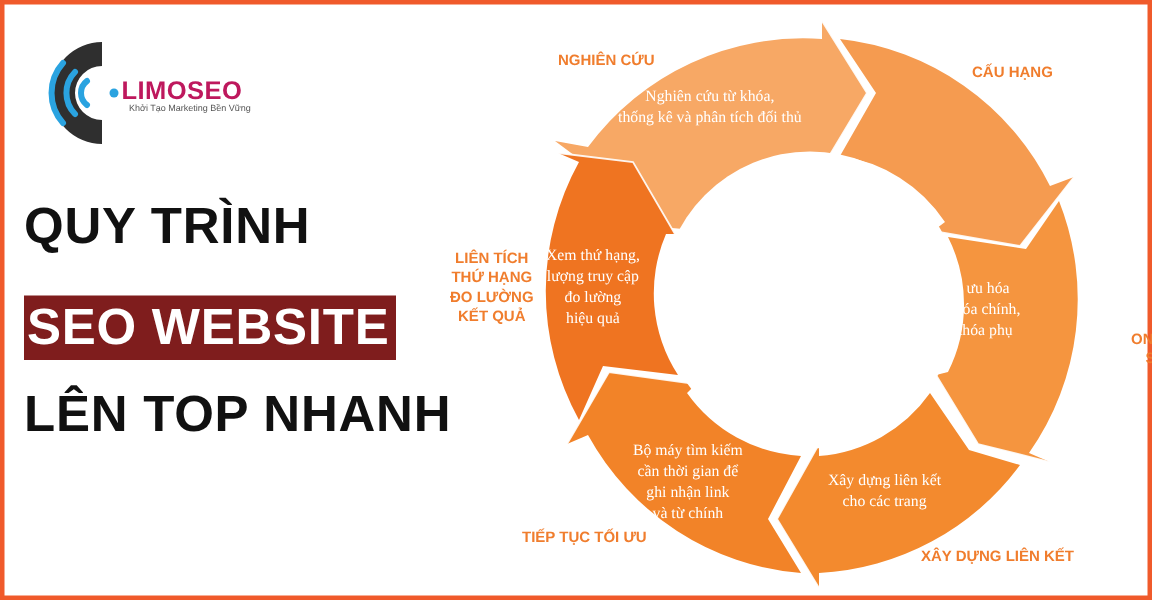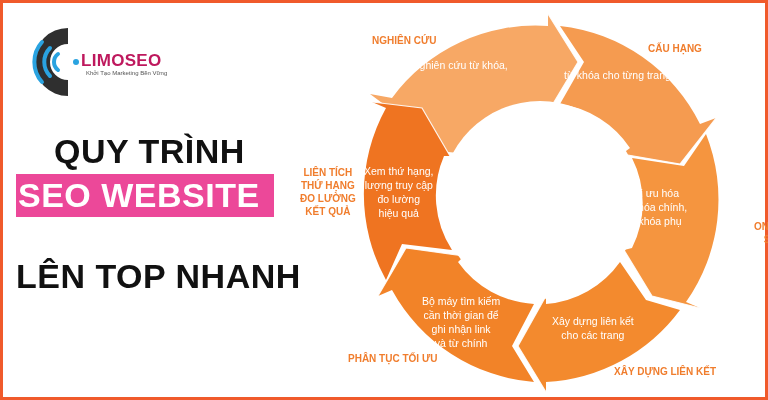--- a/index.html
+++ b/index.html
@@ -3,25 +3,25 @@
 <meta charset="utf-8">
 <style>
   html, body { margin:0; padding:0; }
   body { width:768px; height:400px; overflow:hidden; background:#ffffff; font-family:"Liberation Sans", sans-serif; }
   .frame { position:absolute; left:0; top:0; width:768px; height:400px; box-sizing:border-box; border:3px solid #f05a2b; border-left-width:3px; background:#fff; }
   .logo { position:absolute; left:28px; top:24px; width:140px; height:76px; }
   .logo svg { position:absolute; left:0; top:0; }
   .logo-brand { position:absolute; left:53px; top:27px; font-weight:bold; font-size:17px; color:#be185d; letter-spacing:0.3px; }
   .logo-tag { position:absolute; left:58px; top:46px; font-size:6px; color:#555; white-space:nowrap; }
   .title { position:absolute; left:16px; font-weight:bold; color:#111; font-size:34px; letter-spacing:0.5px; white-space:nowrap; }
-  .t1 { top:132px;margin-left:38px; }
-  .t2 { top:174px; left:16px; background:#ec4899; color:#fff; padding:2px 14px 2px 2px; }
+  .t1 { top:132px; }
+  .t2 { top:197px; left:16px; background:#7f1d1d; color:#fff; padding:2px 4px 2px 2px; }
   .t3 { top:257px; }
   .cycle { position:absolute; left:0; top:0; width:768px; height:400px; }
-  .seg-text { position:absolute; color:#fff; font-size:10.5px; line-height:14px; text-align:center; white-space:nowrap; }
+  .seg-text { position:absolute; color:#fff; font-size:10.5px; line-height:14px; text-align:center; white-space:nowrap;font-family:Liberation Serif, serif; }
   .stage-label { position:absolute; color:#f07d2d; font-weight:bold; font-size:10px; line-height:13px; text-align:center; white-space:nowrap; }
 </style>
 </head>
 <body>
 
 <div class="frame"></div>
 
 <div class="logo">
   <svg width="80" height="76" viewBox="0 0 80 76">
     <path d="M40 4 A34 34 0 1 0 40 72 L40 56 A18 18 0 1 1 40 20 Z" fill="#2f2f2f"></path>
@@ -58,23 +58,23 @@
     <path d="M700 308 L652 296 L624 250"></path>
     <path d="M546 392 L518 346 L546 296"></path>
     <path d="M378 296 L406 248 L464 256"></path>
     <path d="M372 102 L422 108 L450 156"></path>
   </g>
   <circle cx="540" cy="200" r="99" fill="#ffffff"></circle>
 </svg>
 
 <div class="seg-text" style="left:412px; top:58px;">
   <div>Nghiên cứu từ khóa,</div>
+  <div>thống kê và phân tích đối thủ</div>
 </div>
 <div class="seg-text" style="left:564px; top:68px;">
-  <div>từ khóa cho từng trang</div>
 </div>
 <div class="seg-text" style="left:620px; top:186px;">
   <div>Tối ưu hóa</div>
   <div>từ khóa chính,</div>
   <div>từ khóa phụ</div>
 </div>
 <div class="seg-text" style="left:552px; top:314px;">
   <div>Xây dựng liên kết</div>
   <div>cho các trang</div>
 </div>
@@ -91,19 +91,19 @@
   <div>hiệu quả</div>
 </div>
 
 <div class="stage-label" style="left:372px; top:34px;">NGHIÊN CỨU</div>
 <div class="stage-label" style="left:648px; top:42px;">CẤU HẠNG</div>
 <div class="stage-label" style="left:722px; top:220px;margin-left:32px;">
   <div>ON-SITE</div>
   <div>SEO</div>
 </div>
 <div class="stage-label" style="left:614px; top:365px;">XÂY DỰNG LIÊN KẾT</div>
-<div class="stage-label" style="left:348px; top:352px;">PHÂN TỤC TỐI ƯU</div>
+<div class="stage-label" style="left:348px; top:352px;">TIẾP TỤC TỐI ƯU</div>
 <div class="stage-label" style="left:300px; top:166px;">
   <div>LIÊN TÍCH</div>
   <div>THỨ HẠNG</div>
   <div>ĐO LƯỜNG</div>
   <div>KẾT QUẢ</div>
 </div>
 
 </body></html>

